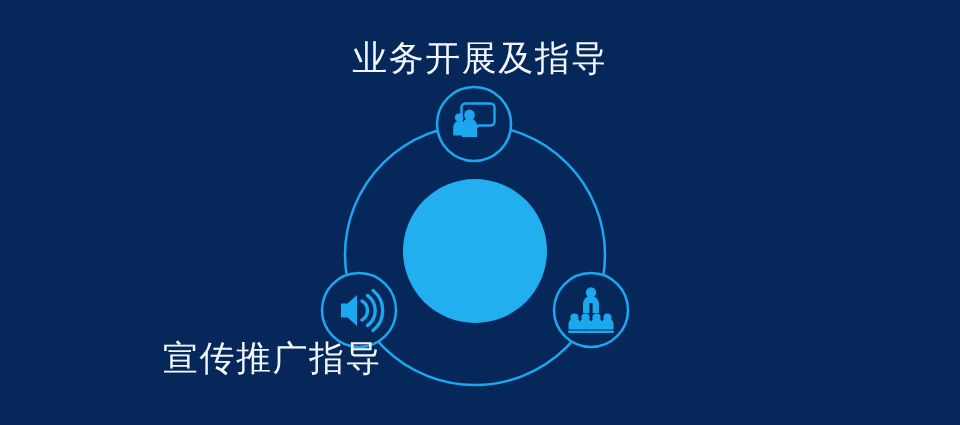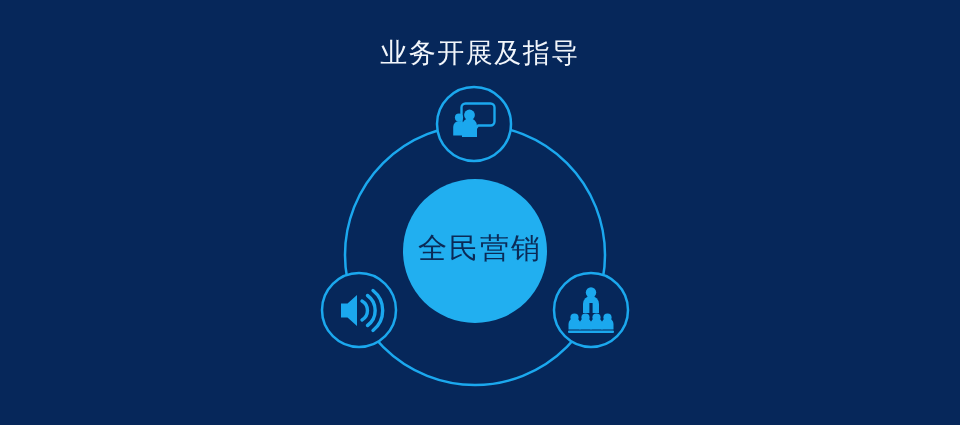--- a/index.html
+++ b/index.html
@@ -28,21 +28,21 @@
     left: 0; top: 0;
     width: 960px;
     height: 425px;
     display: block;
   }
 
   
   .node-label {
     position: absolute;
     color: #F2F6FB;
-    font-size: 27px;
+    font-size: 35px;
     line-height: 1;
     letter-spacing: 1.5px;
     white-space: nowrap;
     font-weight: 400;
   }
 
   #label-top {
     left: 0;
     top: 40px;
     width: 960px;
@@ -132,19 +132,19 @@
         <path d="M590.5 329.5 v-5.5 a6 6 0 0 1 6 -6 a6 6 0 0 1 6 6 v5.5 z"></path>
         <circle cx="607.5" cy="317.5" r="4.1"></circle>
         <path d="M601.5 329.5 v-5.5 a6 6 0 0 1 6 -6 a6 6 0 0 1 6 6 v5.5 z"></path>
 
         <rect x="568" y="330.5" width="46" height="2.6" rx="1"></rect>
       </g>
     </g>
 
   </svg>
 
-  <div class="center-label">全民营销</div>
 
   <div class="node-label" id="label-top">业务开展及指导</div>
 
+  <div class="node-label" id="label-left">宣传推广指导</div>
 
 
 </div>
 
 </body></html>

